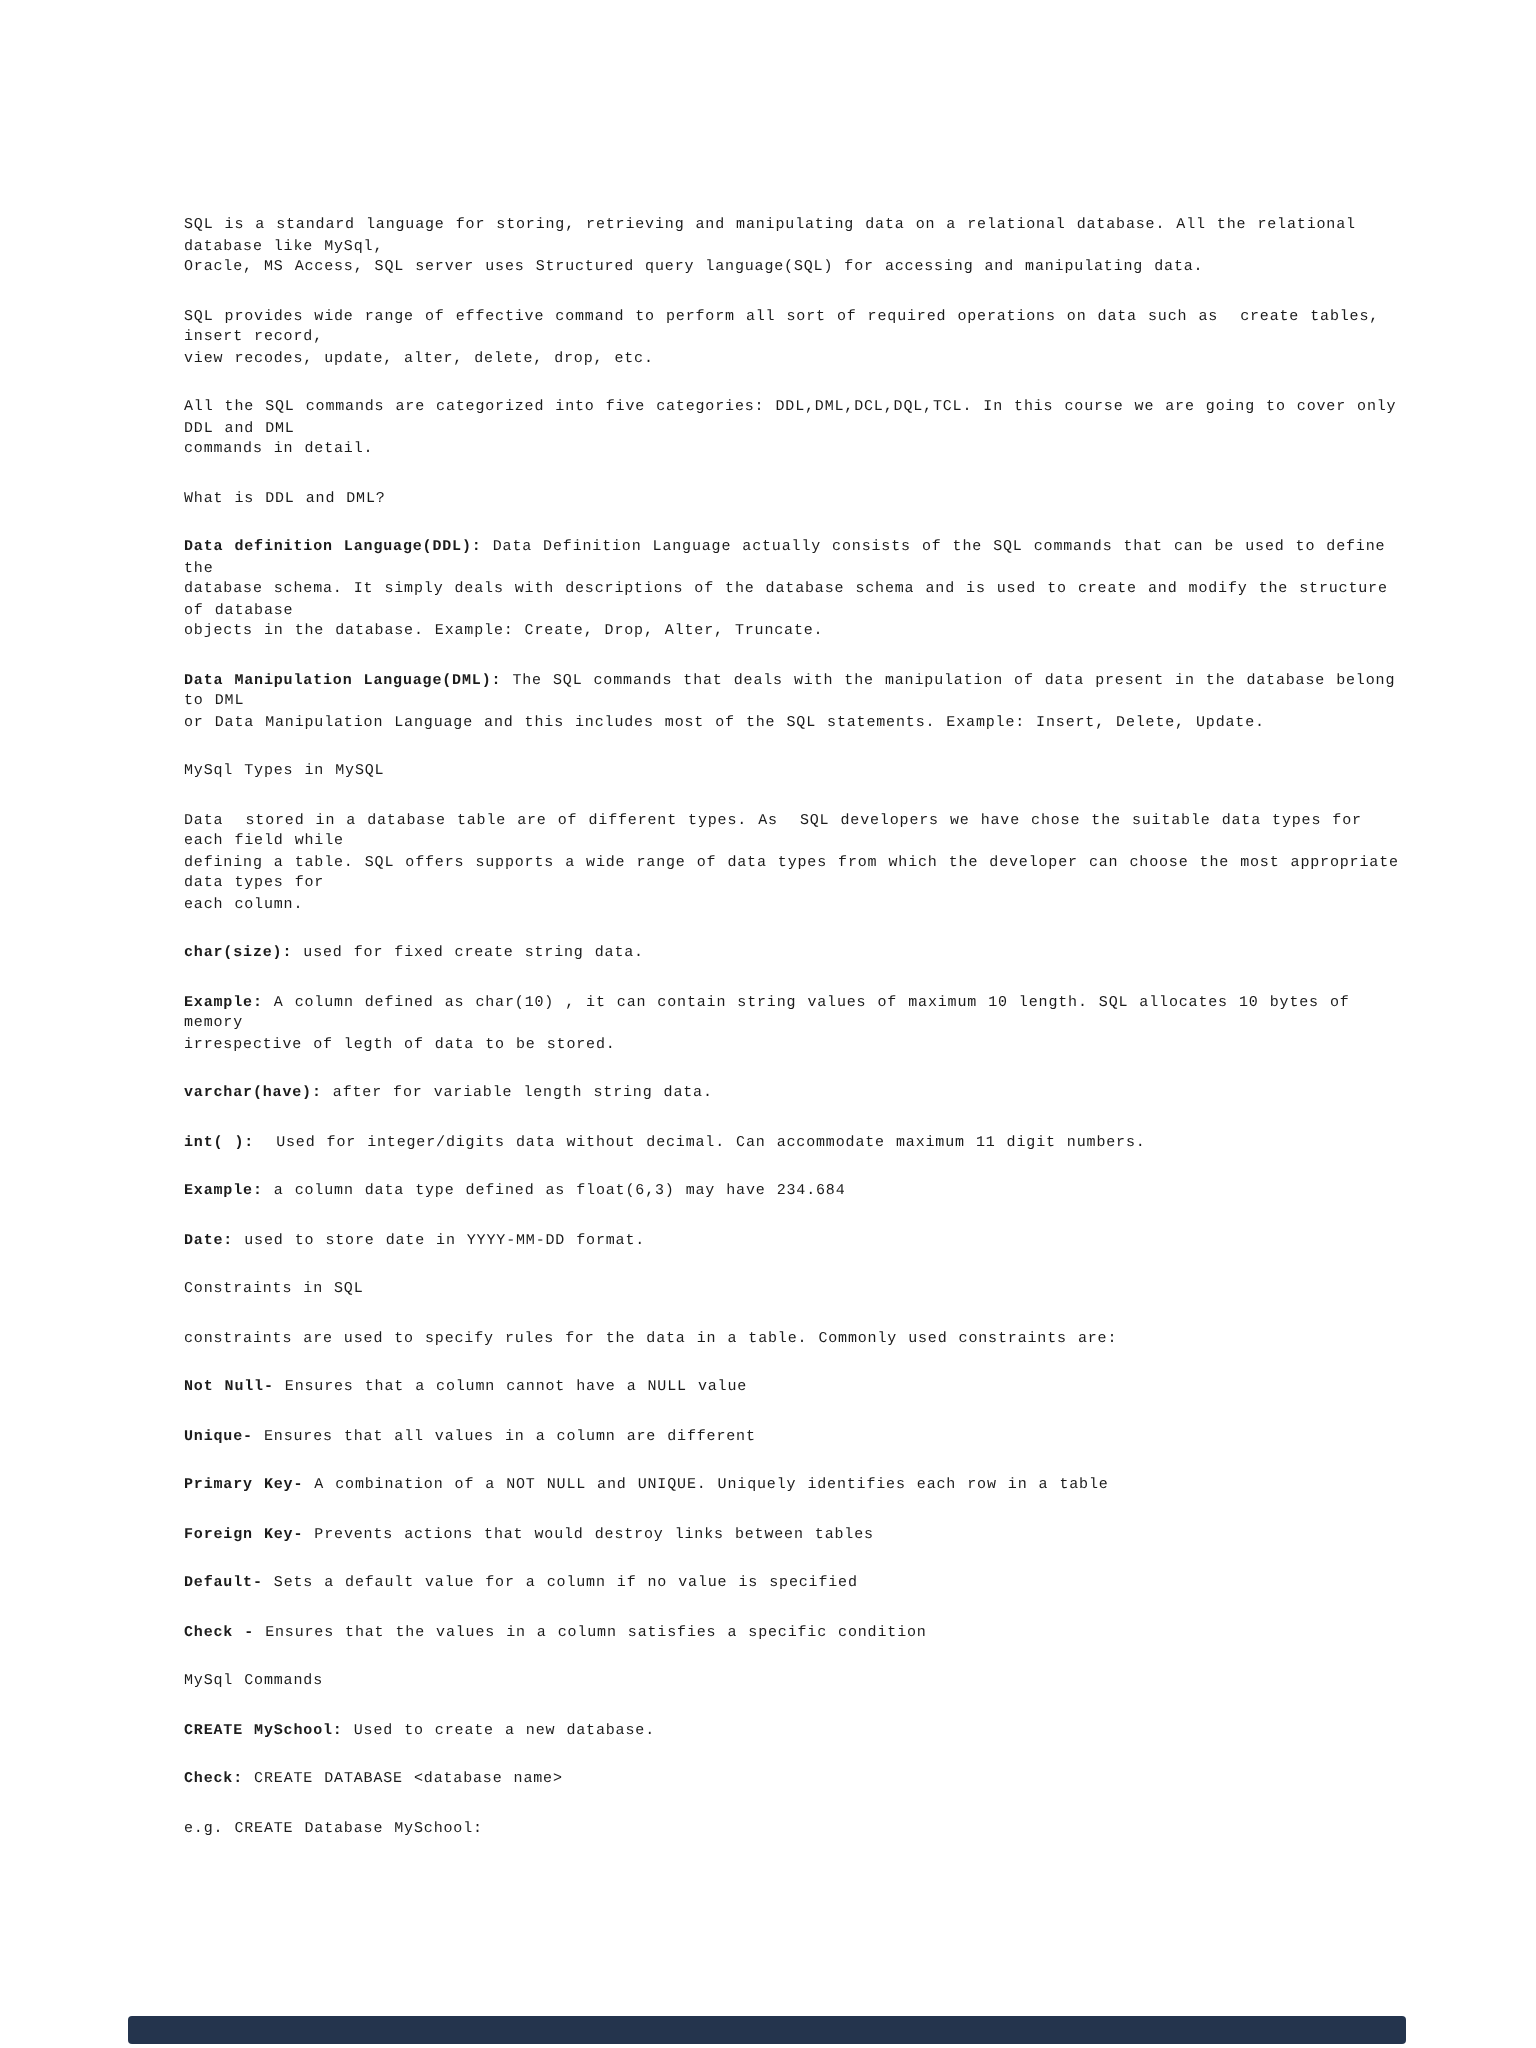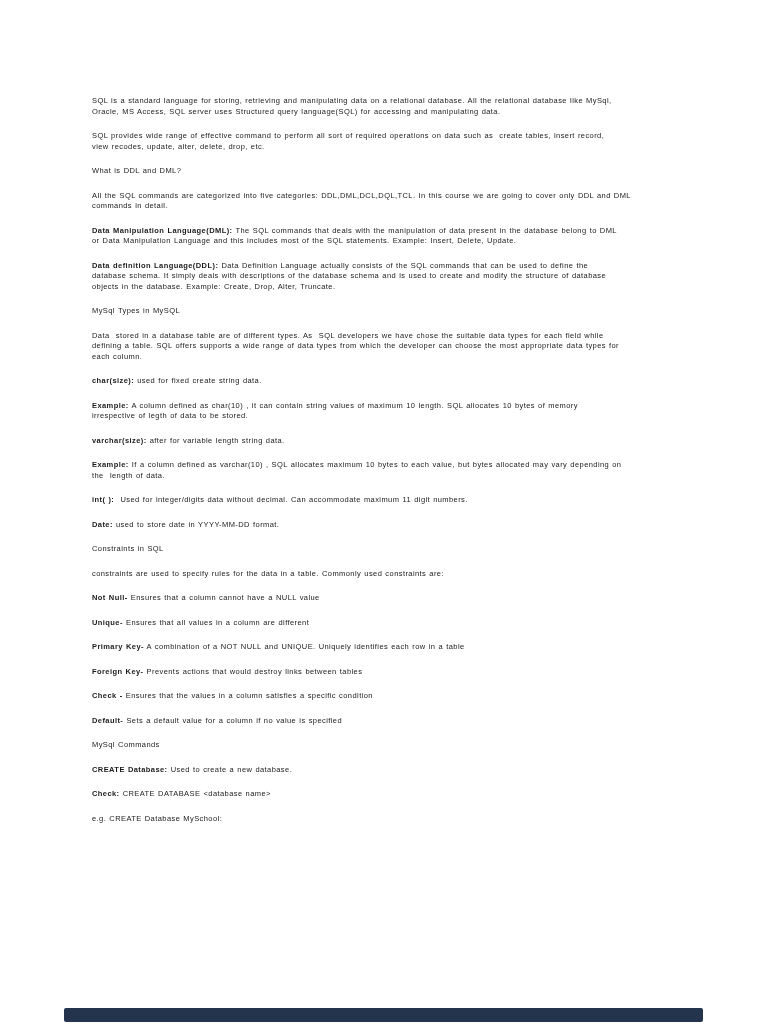--- a/index.html
+++ b/index.html
@@ -23,23 +23,24 @@
     position: absolute;
     left: 92px;
     top: 96px;
     width: 614px;
     color: #1b1b1b;
     font-size: 7.5px;
     letter-spacing: 0.42px;
     word-spacing: 0.6px;
   }
   .doc p {
-    margin: 0 0 14px 0;
+    margin: 12px 0 14px 0;
     line-height: 10.5px;
     white-space: pre-wrap;
+    font-family: Liberation Mono, monospace;
   }
   .lead {
     font-weight: bold;
   }
   .footer-bar {
     position: absolute;
     left: 64px;
     top: 1008px;
     width: 639px;
     height: 14px;
@@ -52,73 +53,72 @@
 
 <div class="page">
   <div class="doc">
 
     <p><span class="lead"></span><span>SQL is a standard language for storing, retrieving and manipulating data on a relational database. All the relational database like MySql,
 Oracle, MS Access, SQL server uses Structured query language(SQL) for accessing and manipulating data.</span></p>
 
     <p><span class="lead"></span><span>SQL provides wide range of effective command to perform all sort of required operations on data such as  create tables, insert record,
 view recodes, update, alter, delete, drop, etc.</span></p>
 
-    <p><span class="lead"></span><span>What is DDL and DML?</span></p>
-
     <p><span class="lead"></span><span>All the SQL commands are categorized into five categories: DDL,DML,DCL,DQL,TCL. In this course we are going to cover only DDL and DML
 commands in detail.</span></p>
 
-    <p><span class="lead">Data Manipulation Language(DML):</span><span> The SQL commands that deals with the manipulation of data present in the database belong to DML
-or Data Manipulation Language and this includes most of the SQL statements. Example: Insert, Delete, Update.</span></p>
+    <p><span class="lead"></span><span>What is DDL and DML?</span></p>
 
     <p><span class="lead">Data definition Language(DDL):</span><span> Data Definition Language actually consists of the SQL commands that can be used to define the
 database schema. It simply deals with descriptions of the database schema and is used to create and modify the structure of database
 objects in the database. Example: Create, Drop, Alter, Truncate.</span></p>
+
+    <p><span class="lead">Data Manipulation Language(DML):</span><span> The SQL commands that deals with the manipulation of data present in the database belong to DML
+or Data Manipulation Language and this includes most of the SQL statements. Example: Insert, Delete, Update.</span></p>
 
     <p><span class="lead"></span><span>MySql Types in MySQL</span></p>
 
     <p><span class="lead"></span><span>Data  stored in a database table are of different types. As  SQL developers we have chose the suitable data types for each field while
 defining a table. SQL offers supports a wide range of data types from which the developer can choose the most appropriate data types for
 each column.</span></p>
 
     <p><span class="lead">char(size):</span><span> used for fixed create string data.</span></p>
 
     <p><span class="lead">Example:</span><span> A column defined as char(10) , it can contain string values of maximum 10 length. SQL allocates 10 bytes of memory
 irrespective of legth of data to be stored.</span></p>
 
-    <p><span class="lead">varchar(size):</span><span> after for variable length string data.</span></p>
+    <p><span class="lead">varchar(have):</span><span> after for variable length string data.</span></p>
 
-    <p><span class="lead">Example:</span><span> If a column defined as varchar(10) , SQL allocates maximum 10 bytes to each value, but bytes allocated may vary depending on
-the  length of data.</span></p>
 
     <p><span class="lead">int( ):</span><span>  Used for integer/digits data without decimal. Can accommodate maximum 11 digit numbers.</span></p>
 
 
+    <p><span class="lead">Example:</span><span> a column data type defined as float(6,3) may have 234.684</span></p>
 
     <p><span class="lead">Date:</span><span> used to store date in YYYY-MM-DD format.</span></p>
 
     <p><span class="lead"></span><span>Constraints in SQL</span></p>
 
     <p><span class="lead"></span><span>constraints are used to specify rules for the data in a table. Commonly used constraints are:</span></p>
 
     <p><span class="lead">Not Null-</span><span> Ensures that a column cannot have a NULL value</span></p>
 
     <p><span class="lead">Unique-</span><span> Ensures that all values in a column are different</span></p>
 
     <p><span class="lead">Primary Key-</span><span> A combination of a NOT NULL and UNIQUE. Uniquely identifies each row in a table</span></p>
 
     <p><span class="lead">Foreign Key-</span><span> Prevents actions that would destroy links between tables</span></p>
 
+    <p><span class="lead">Default-</span><span> Sets a default value for a column if no value is specified</span></p>
+
     <p><span class="lead">Check -</span><span> Ensures that the values in a column satisfies a specific condition</span></p>
-
-    <p><span class="lead">Default-</span><span> Sets a default value for a column if no value is specified</span></p>
 
     <p><span class="lead"></span><span>MySql Commands</span></p>
 
-    <p><span class="lead">CREATE Database:</span><span> Used to create a new database.</span></p>
+    <p><span class="lead">CREATE MySchool:</span><span> Used to create a new database.</span></p>
 
     <p><span class="lead">Check:</span><span> CREATE DATABASE &lt;database name&gt;</span></p>
 
     <p><span class="lead"></span><span>e.g. CREATE Database MySchool:</span></p>
 
   </div>
 
   <div class="footer-bar"></div>
 </div>
 

